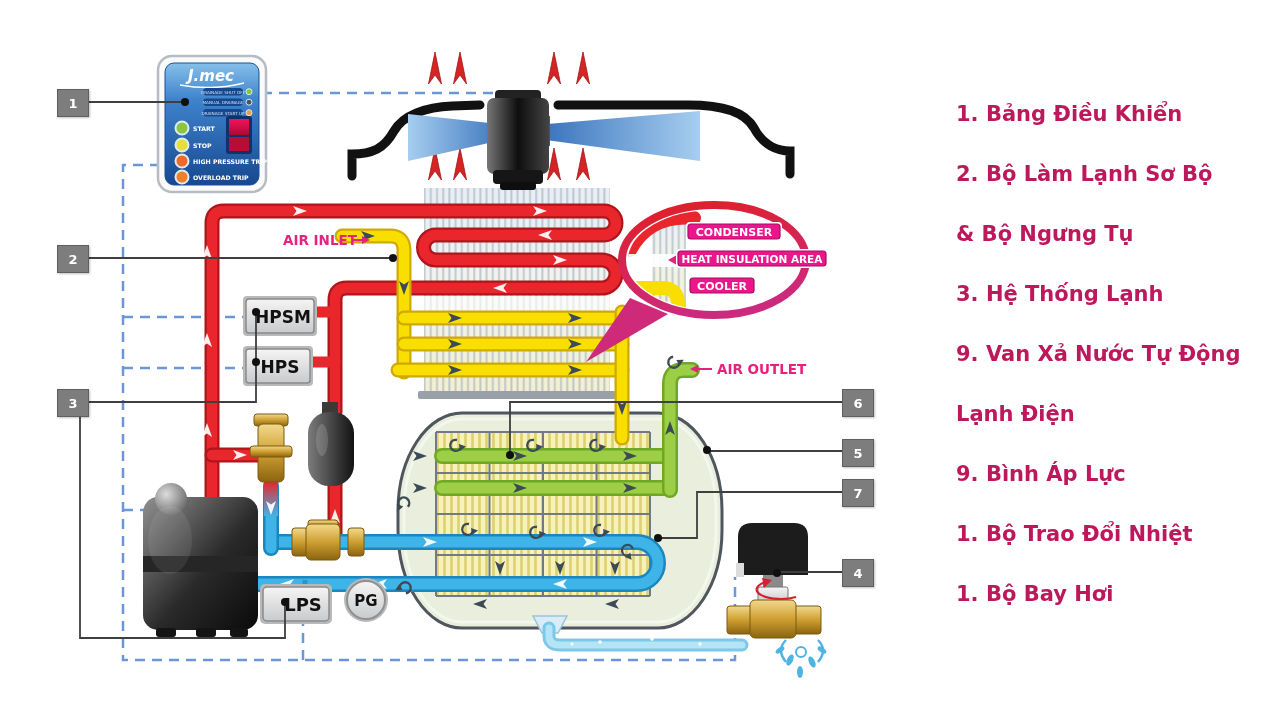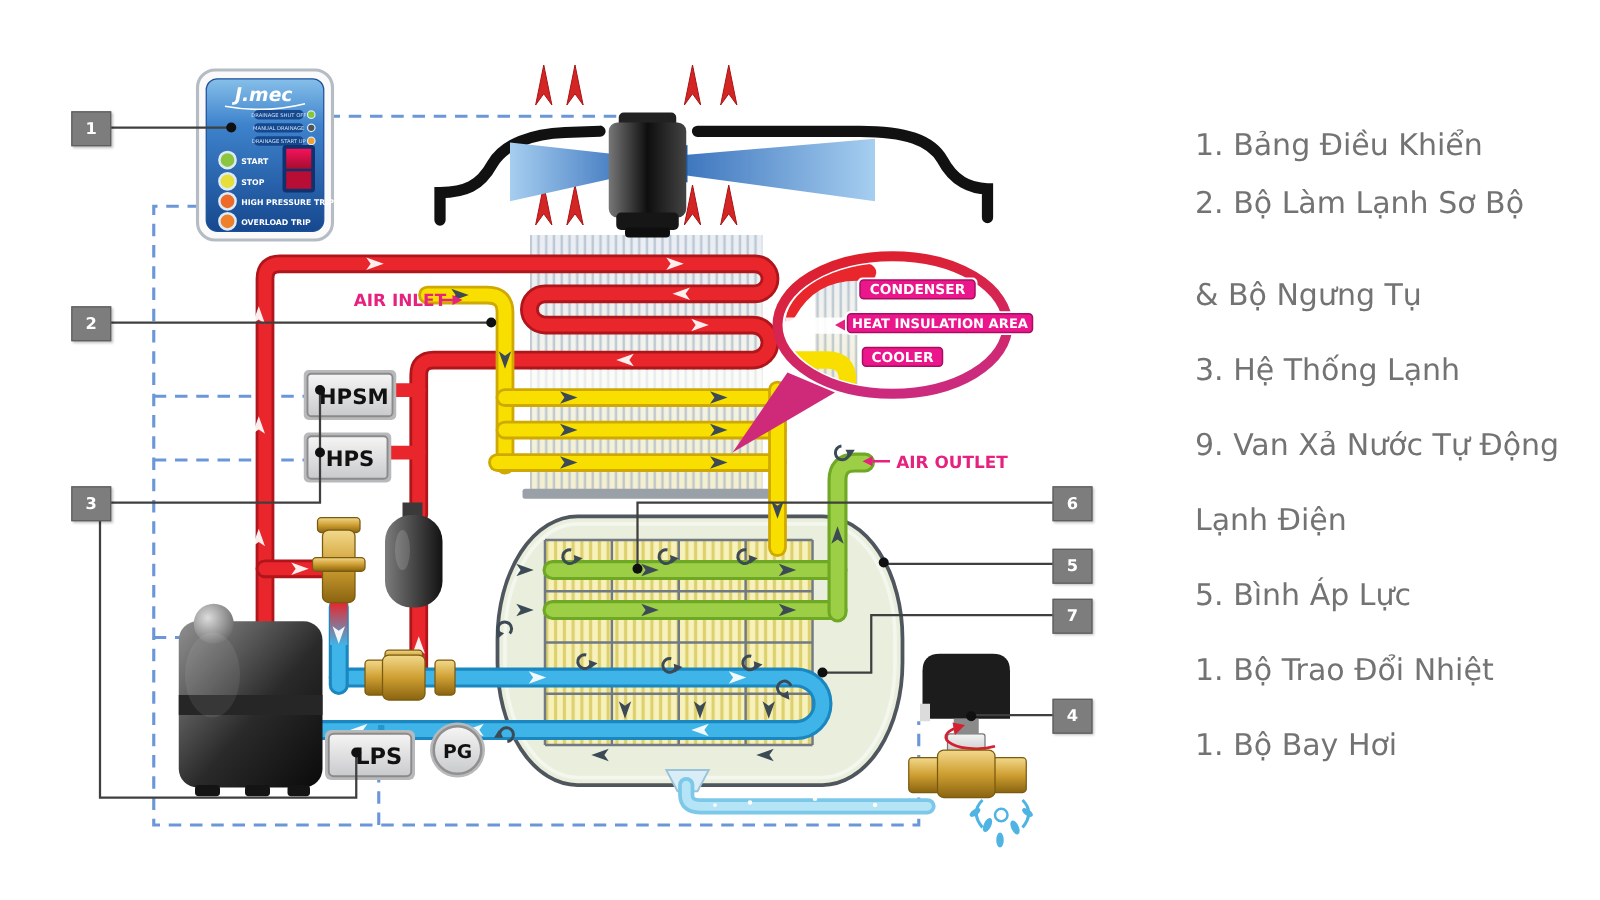--- a/index.html
+++ b/index.html
@@ -3,21 +3,21 @@
 <meta charset="utf-8">
 <style>
   html,body{margin:0;padding:0;}
   body{width:1280px;height:720px;background:#ffffff;font-family:"DejaVu Sans",sans-serif;position:relative;overflow:hidden;}
   .stage{position:absolute;left:0;top:0;width:1280px;height:720px;}
   svg text{font-family:"DejaVu Sans",sans-serif;}
   .callout-box{position:absolute;width:30px;height:26px;background:#7d7d7d;border:1px solid #5f5f5f;
     color:#ffffff;font-weight:bold;font-size:13px;display:flex;align-items:center;justify-content:center;
     box-shadow:1px 1px 2px rgba(0,0,0,.25);}
   .legend{position:absolute;left:956px;top:0;width:320px;}
-  .legend-line{position:absolute;left:0;font-size:24px;font-weight:normal;color:#737373;white-space:nowrap;}
+  .legend-line{position:absolute;left:0;font-size:21px;font-weight:bold;color:#be185d;white-space:nowrap;}
 </style>
 </head>
 <body>
 
 <div class="stage">
 
 <svg width="940" height="720" viewBox="0 0 940 720" style="position:absolute;left:0;top:0;">
 <defs>
   <linearGradient id="panelG" x1="0" y1="0" x2="0" y2="1">
           <stop offset="0" stop-color="#86bfe9"></stop>
@@ -465,23 +465,23 @@
 <div class="callout-box" style="left:57px;top:89px;">1</div>
 <div class="callout-box" style="left:57px;top:245px;">2</div>
 <div class="callout-box" style="left:57px;top:389px;">3</div>
 <div class="callout-box" style="left:842px;top:389px;">6</div>
 <div class="callout-box" style="left:842px;top:439px;">5</div>
 <div class="callout-box" style="left:842px;top:479px;">7</div>
 <div class="callout-box" style="left:842px;top:559px;">4</div>
 
 <div class="legend">
   <div class="legend-line" style="top:102px;">1. Bảng Điều Khiển</div>
-  <div class="legend-line" style="top:148px;">2. Bộ Làm Lạnh Sơ Bộ</div>
+  <div class="legend-line" style="top:162px;">2. Bộ Làm Lạnh Sơ Bộ</div>
   <div class="legend-line" style="top:222px;">&amp; Bộ Ngưng Tụ</div>
   <div class="legend-line" style="top:282px;">3. Hệ Thống Lạnh</div>
   <div class="legend-line" style="top:342px;">9. Van Xả Nước Tự Động</div>
   <div class="legend-line" style="top:402px;">Lạnh Điện</div>
-  <div class="legend-line" style="top:462px;">5. Bình Áp Lực</div>
+  <div class="legend-line" style="top:462px;">9. Bình Áp Lực</div>
   <div class="legend-line" style="top:522px;">1. Bộ Trao Đổi Nhiệt</div>
   <div class="legend-line" style="top:582px;">1. Bộ Bay Hơi</div>
 </div>
 
 </div>
 
 </body></html>

